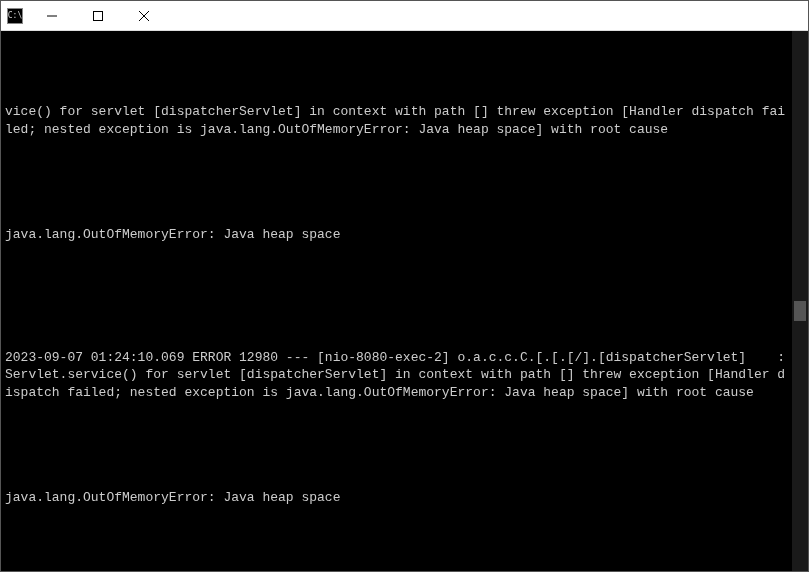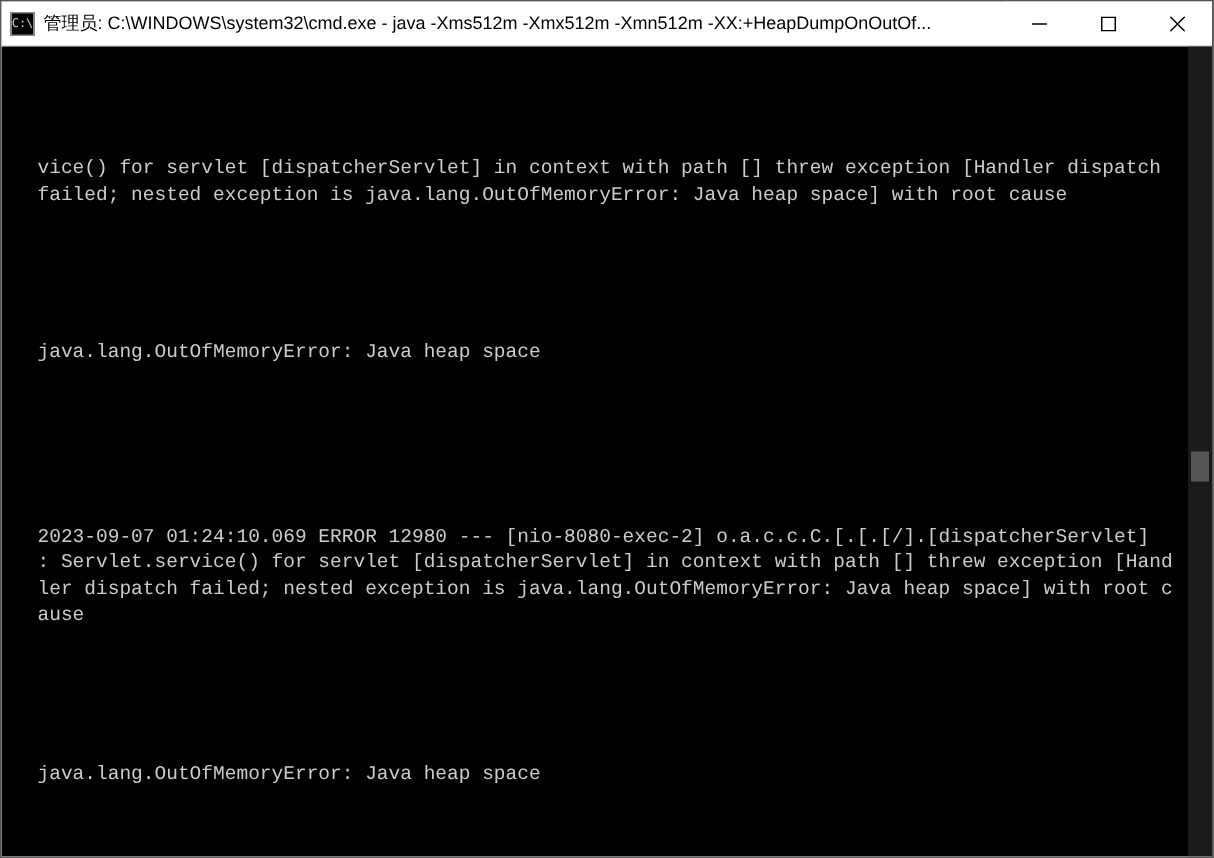--- a/index.html
+++ b/index.html
@@ -89,32 +89,30 @@
     .scrollbar-thumb {
       position: absolute;
       right: 2px;
       top: 270px;
       width: 12px;
       height: 20px;
       background: #555;
     }
     .log-block {
       margin-bottom: 0;
-      margin-left: 20px;
     }
     .blank-line {
       height: 1.35em;
     }
   </style>
 </head>
 <body>
 
 <div class="titlebar">
   <span class="titlebar-icon">C:\</span>
-  <span class="titlebar-title">管理员: C:\WINDOWS\system32\cmd.exe - java  -Xms512m -Xmx512m -Xmn512m -XX:+HeapDumpOnOutOf...</span>
   <div class="window-controls">
     <div class="window-btn">
       <svg viewBox="0 0 10 10">
           <line x1="0" y1="5" x2="10" y2="5" stroke="#000" stroke-width="1"></line>
         </svg>
     </div>
     <div class="window-btn">
       <svg viewBox="0 0 10 10">
           <rect x="0.5" y="0.5" width="9" height="9" fill="none" stroke="#000" stroke-width="1"></rect>
         </svg>

